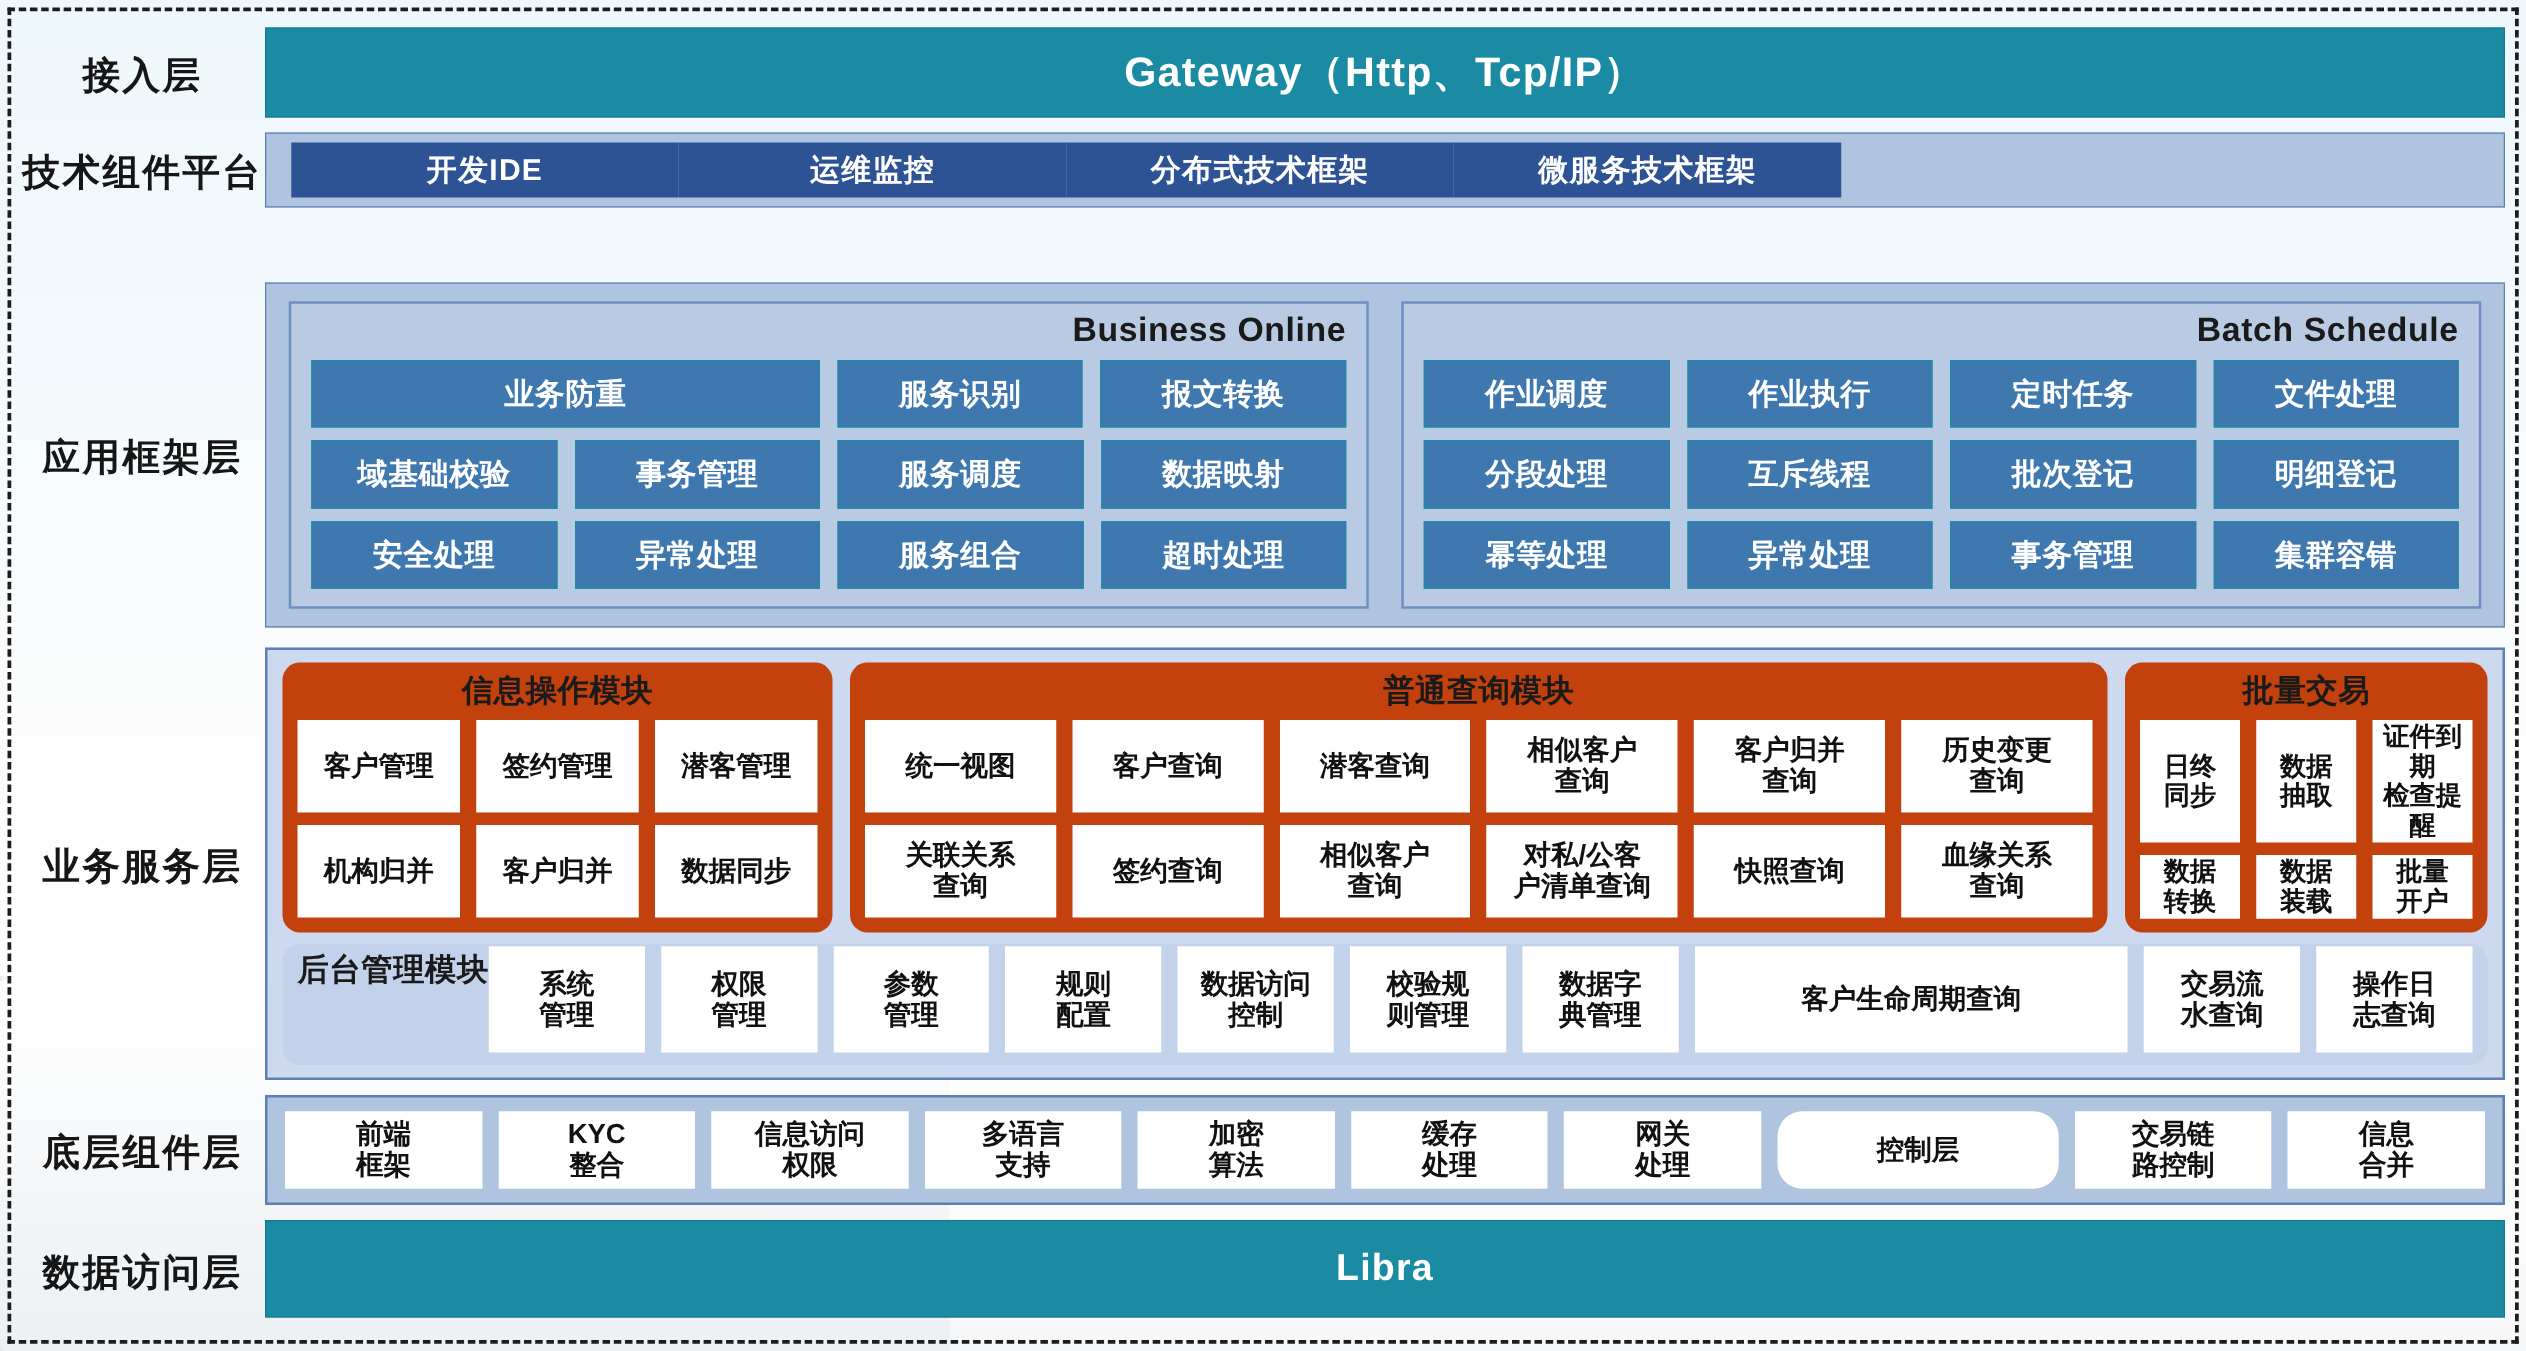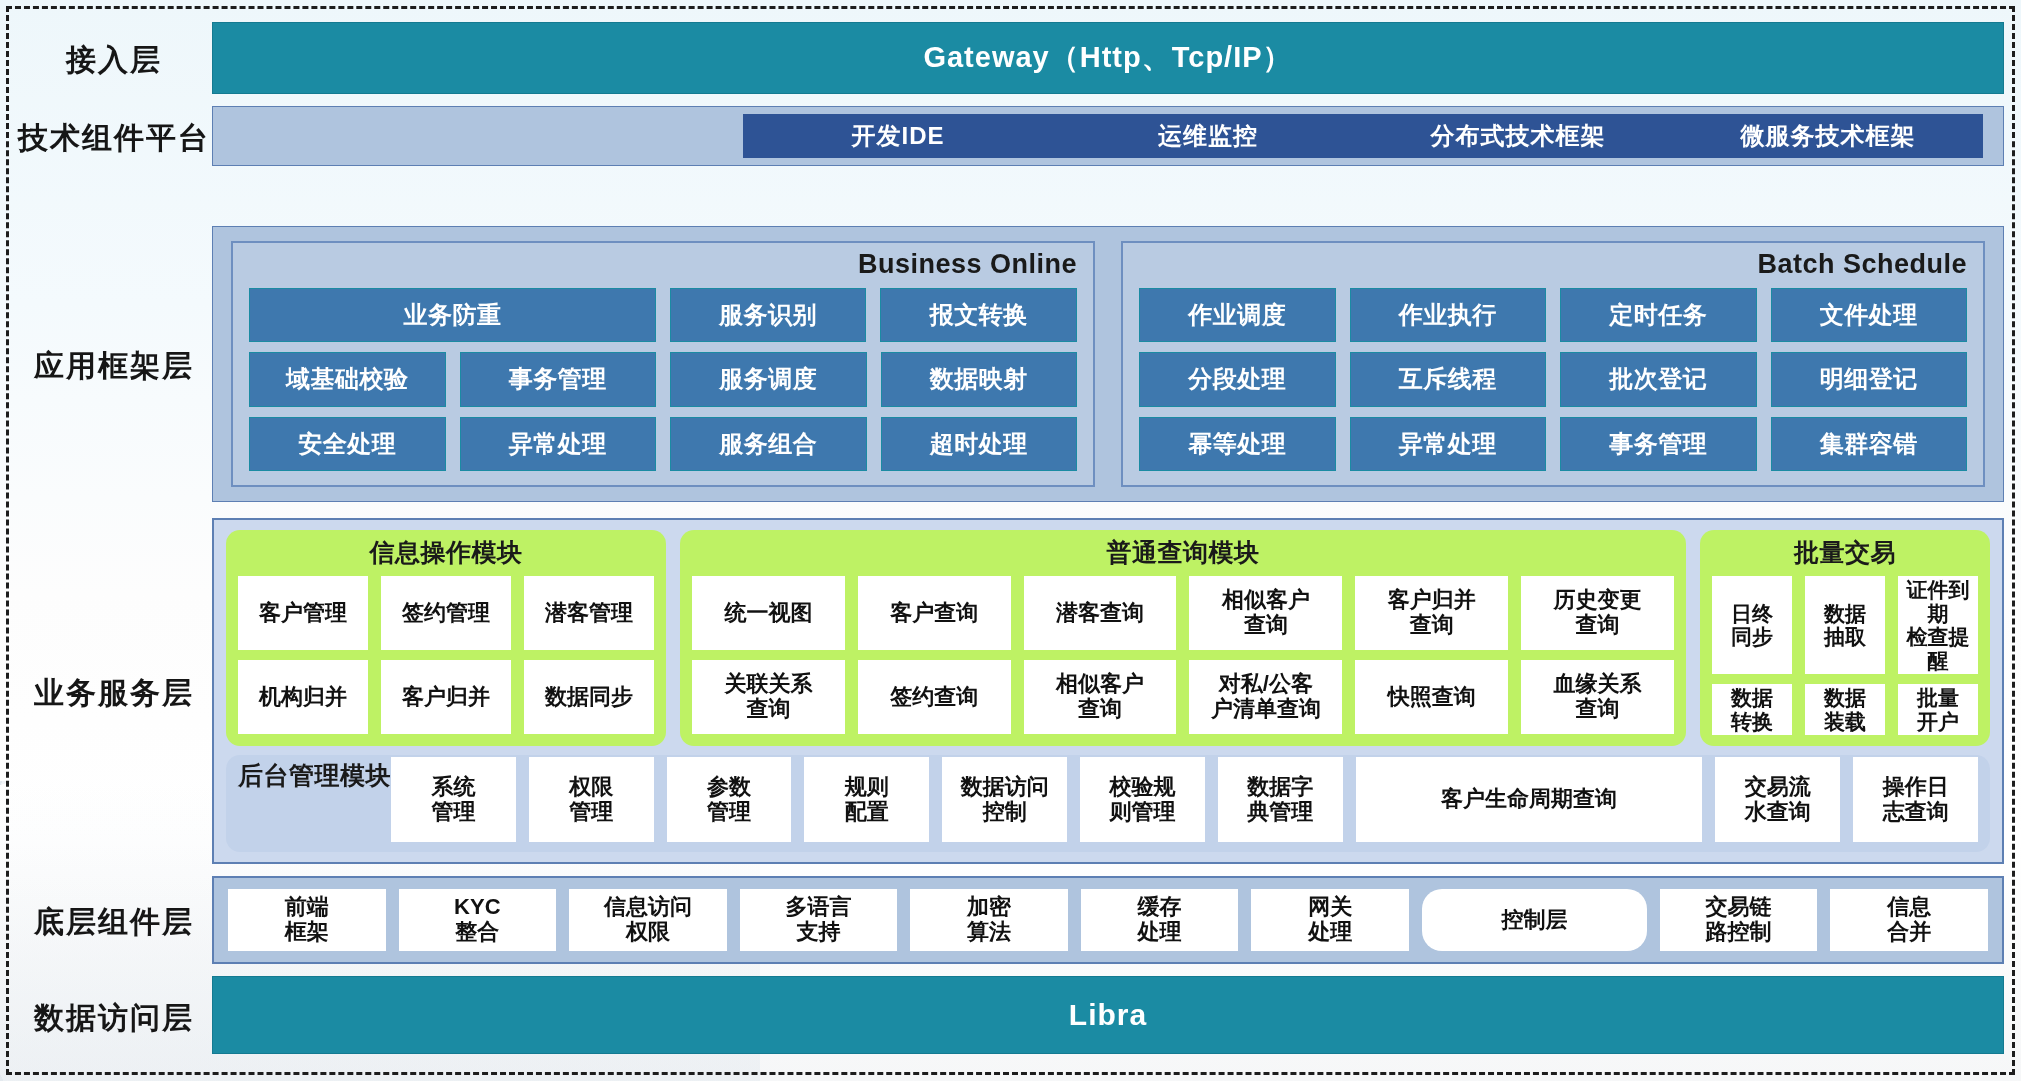--- a/index.html
+++ b/index.html
@@ -44,30 +44,30 @@
   }
   .layer-body { flex: 1 1 auto; height: 100%; }
 
   
   #row-access { left: 16px; top: 22px; width: 1992px; height: 76px; }
   .gateway-bar {
     height: 72px; width: 1792px;
     background: #1b8ba3;
     border: 1px solid #147a91;
     display: flex; align-items: center; justify-content: center;
-    color: #ffffff; font-size: 29px; letter-spacing: 1px;
+    color: #ffffff; font-size: 33px; letter-spacing: 1px;
   }
 
   
   #row-tech { left: 16px; top: 106px; width: 1992px; height: 64px; }
   .tech-band {
     height: 60px; width: 1792px;
     background: #afc4de;
     border: 1px solid #5d7fb3;
-    display: flex; align-items: center; justify-content: flex-end;
+    display: flex; align-items: center; justify-content: flex-start;
     padding: 0 20px;
   }
   .tech-btn {
     width: 310px; height: 44px;
     background: #2e5395;
     color: #ffffff; font-size: 24px;
     display: flex; align-items: center; justify-content: center;
     letter-spacing: 1px;
   }
 
@@ -106,21 +106,21 @@
   #row-bus { left: 16px; top: 518px; width: 1992px; height: 350px; }
   .bus-band {
     width: 1792px; height: 346px;
     background: #ccd9ee;
     border: 2px solid #5d7fb3;
     padding: 10px 12px;
     display: flex; flex-direction: column; gap: 9px;
   }
   .bus-top { display: flex; gap: 14px; height: 216px; }
   .bus-panel {
-    background: #bef264;
+    background: #c2410c;
     border-radius: 14px;
     padding: 4px 12px 12px 12px;
     display: flex; flex-direction: column;
   }
   .panel-title {
     text-align: center; font-size: 25px; color: #1a1a1a;
     margin: 2px 0 7px 0; letter-spacing: .5px;
   }
   .bus-grid { display: flex; flex-direction: column; gap: 10px; flex: 1 1 auto; }
   .bus-line { display: flex; gap: 13px; flex: 1 1 0; }

